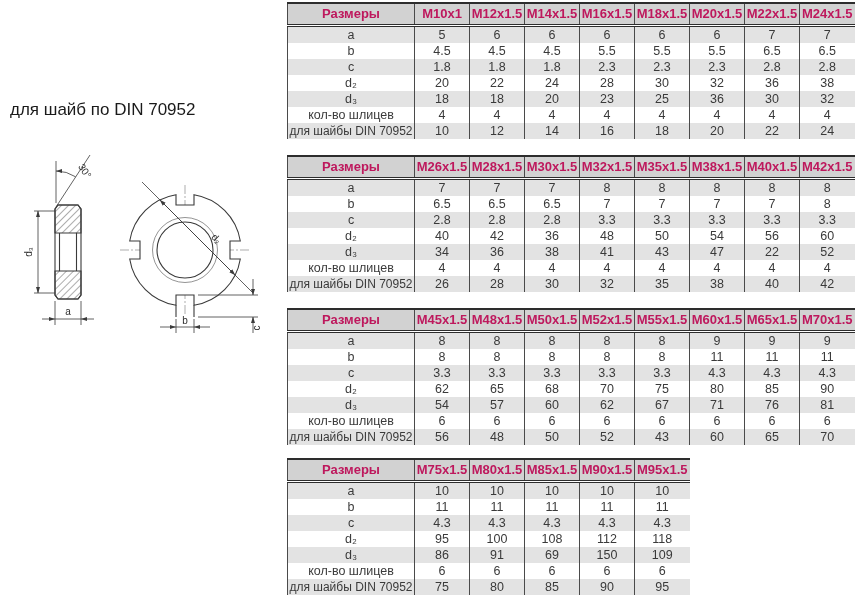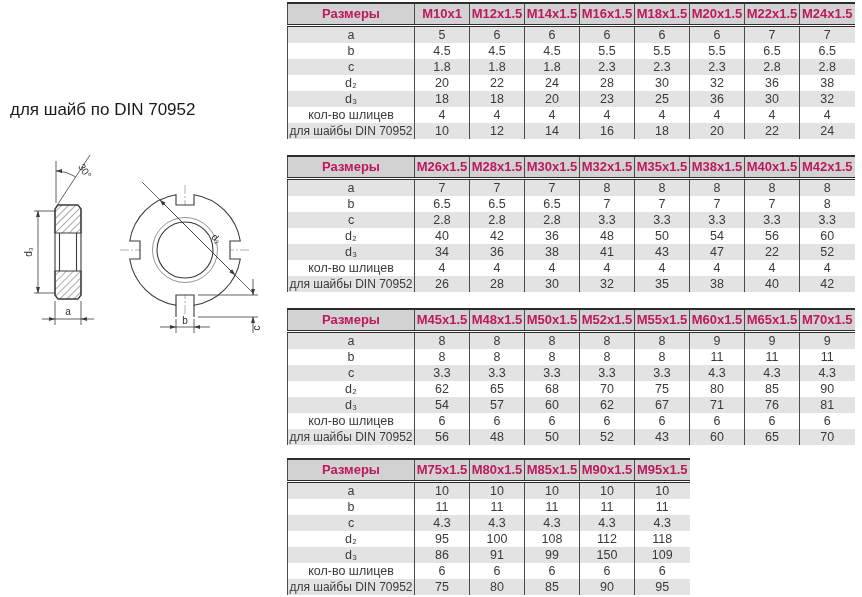--- a/index.html
+++ b/index.html
@@ -497,21 +497,21 @@
             <td>95</td>
             <td>100</td>
             <td>108</td>
             <td>112</td>
             <td>118</td>
           </tr>
           <tr>
             <th>d₃</th>
             <td>86</td>
             <td>91</td>
-            <td>99</td>
+            <td>69</td>
             <td>150</td>
             <td>109</td>
           </tr>
           <tr>
             <th>кол-во шлицев</th>
             <td>6</td>
             <td>6</td>
             <td>6</td>
             <td>6</td>
             <td>6</td>

